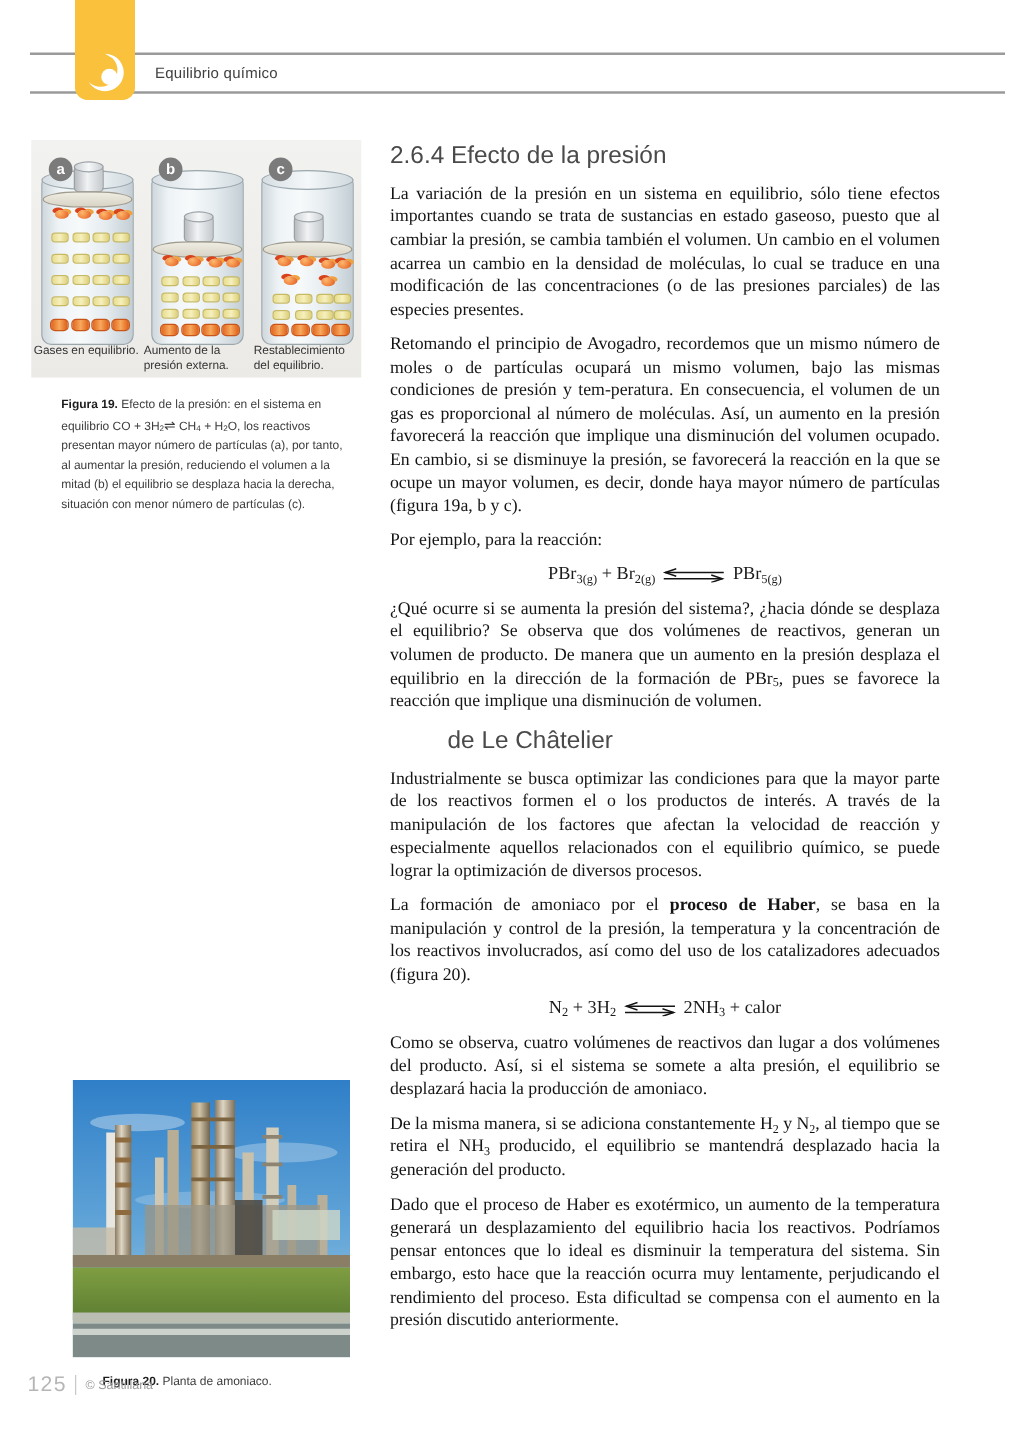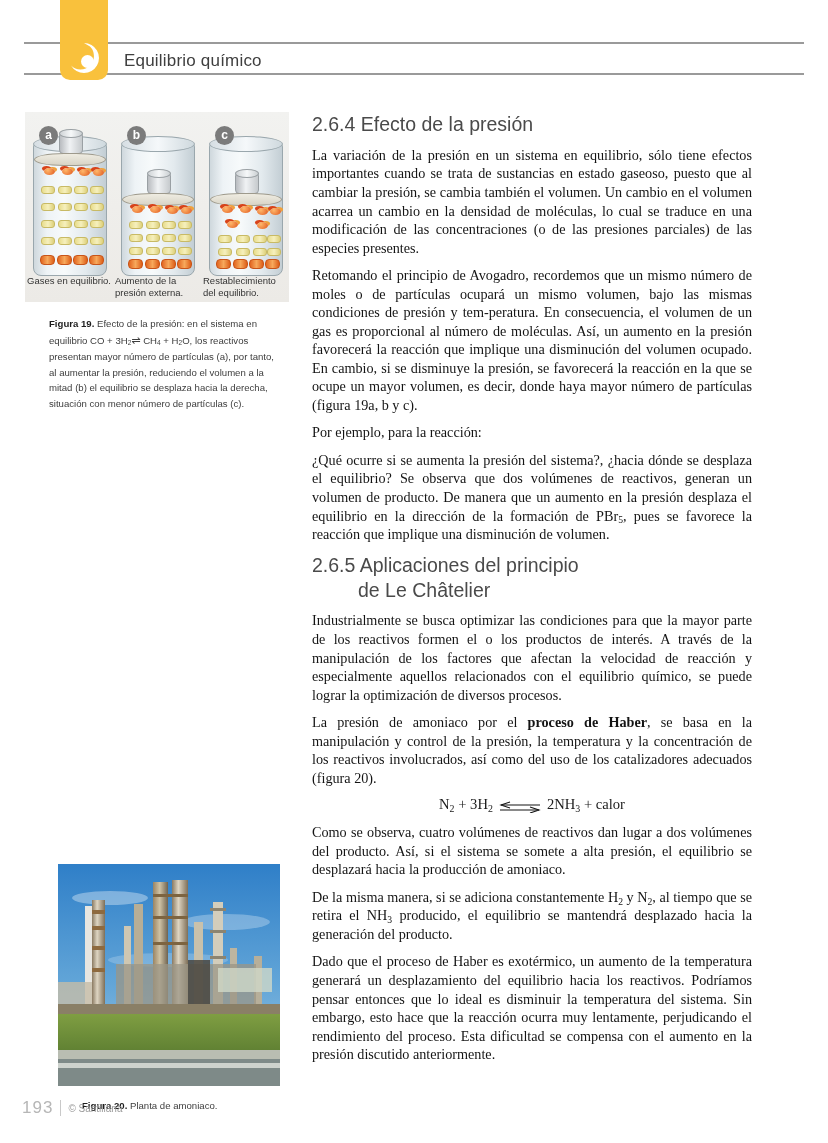--- a/index.html
+++ b/index.html
@@ -26,21 +26,21 @@
     background:#f9c13c;
     border-bottom-left-radius:10px; border-bottom-right-radius:10px;
     box-shadow:0 0 0 0 rgba(0,0,0,0);
   }
   .logo-swirl{
     position:absolute; left:60px; top:36px; width:48px; height:44px;
   }
   .hdr-title{
     position:absolute; left:124px; top:51px;
     font-family:"Liberation Sans", sans-serif;
-    font-size:17px; color:#3f3f3f; letter-spacing:.2px;
+    font-size:12px; color:#3f3f3f; letter-spacing:.2px;
   }
 
   
   .left-col{ position:absolute; left:25px; top:112px; width:265px; }
 
   .fig19{
     position:relative; width:264px; height:190px;
     background:linear-gradient(#f2f2f0,#eceae6);
     overflow:hidden;
   }
@@ -344,44 +344,55 @@
       <rect x="0" y="199" width="222" height="5" fill="#cdd2cd"></rect>
     </svg>
   </div>
 
   <div class="photo-caption">
     <b>Figura 20.</b><span> Planta de amoniaco.</span>
   </div>
 </div>
 
 <div class="footer">
-  <span class="folio">193</span>
+  <span class="folio">125</span>
   <span class="folio-bar"></span>
   <span class="copy">© Santillana</span>
 </div>
 
 <div class="right-col">
 
   <h2 class="sec">2.6.4 Efecto de la presión</h2>
 
   <p class="p">La variación de la presión en un sistema en equilibrio, sólo tiene efectos importantes cuando se trata de sustancias en estado gaseoso, puesto que al cambiar la presión, se cambia también el volumen. Un cambio en el volumen acarrea un cambio en la densidad de moléculas, lo cual se traduce en una modificación de las concentraciones (o de las presiones parciales) de las especies presentes.</p>
   <p class="p">Retomando el principio de Avogadro, recordemos que un mismo número de moles o de partículas ocupará un mismo volumen, bajo las mismas condiciones de presión y tem-peratura. En consecuencia, el volumen de un gas es proporcional al número de moléculas. Así, un aumento en la presión favorecerá la reacción que implique una disminución del volumen ocupado. En cambio, si se disminuye la presión, se favorecerá la reacción en la que se ocupe un mayor volumen, es decir, donde haya mayor número de partículas (figura 19a, b y c).</p>
   <p class="p">Por ejemplo, para la reacción:</p>
 
+  <div class="eq-block">
+    <span>PBr</span><sub>3(g)</sub>
+    <span>+</span>
+    <span>Br</span><sub>2(g)</sub><span class="arrow">
+      <svg viewBox="0 0 52 12" width="52" height="12">
+        <line x1="3" y1="4" x2="50" y2="4" stroke="#141414" stroke-width="1.1"></line>
+        <polyline points="12,1 3,4 12,7" fill="none" stroke="#141414" stroke-width="1.1"></polyline>
+        <line x1="2" y1="9" x2="49" y2="9" stroke="#141414" stroke-width="1.1"></line>
+        <polyline points="40,6 49,9 40,12" fill="none" stroke="#141414" stroke-width="1.1"></polyline>
+      </svg>
+    </span><span>PBr</span><sub>5(g)</sub>
+  </div>
 
   <p class="p"><span>¿Qué ocurre si se aumenta la presión del sistema?, ¿hacia dónde se desplaza el equilibrio? Se observa que dos volúmenes de reactivos, generan un volumen de producto. De manera que un aumento en la presión desplaza el equilibrio en la dirección de la formación de PBr</span><sub>5</sub><span>, pues se favorece la reacción que implique una disminución de volumen.</span></p>
 
   <h2 class="sec sec2">
-    <span>2.6.5 Aplicaciones del principio</span>
     <span class="ln2">de Le Châtelier</span>
   </h2>
 
   <p class="p">Industrialmente se busca optimizar las condiciones para que la mayor parte de los reactivos formen el o los productos de interés. A través de la manipulación de los factores que afectan la velocidad de reacción y especialmente aquellos relacionados con el equilibrio químico, se puede lograr la optimización de diversos procesos.</p>
 
-  <p class="p"><span>La presión de amoniaco por el </span><b>proceso de Haber</b><span>, se basa en la manipulación y control de la presión, la temperatura y la concentración de los reactivos involucrados, así como del uso de los catalizadores adecuados (figura 20).</span></p>
+  <p class="p"><span>La formación de amoniaco por el </span><b>proceso de Haber</b><span>, se basa en la manipulación y control de la presión, la temperatura y la concentración de los reactivos involucrados, así como del uso de los catalizadores adecuados (figura 20).</span></p>
 
 
   <div class="eq-block">
     <span>N</span><sub>2</sub>
     <span>+</span>
     <span>3H</span><sub>2</sub><span class="arrow arrow-sm">
       <svg viewBox="0 0 44 12" width="44" height="12">
         <line x1="3" y1="4" x2="42" y2="4" stroke="#141414" stroke-width="1.1"></line>
         <polyline points="12,1 3,4 12,7" fill="none" stroke="#141414" stroke-width="1.1"></polyline>
         <line x1="2" y1="9" x2="41" y2="9" stroke="#141414" stroke-width="1.1"></line>

